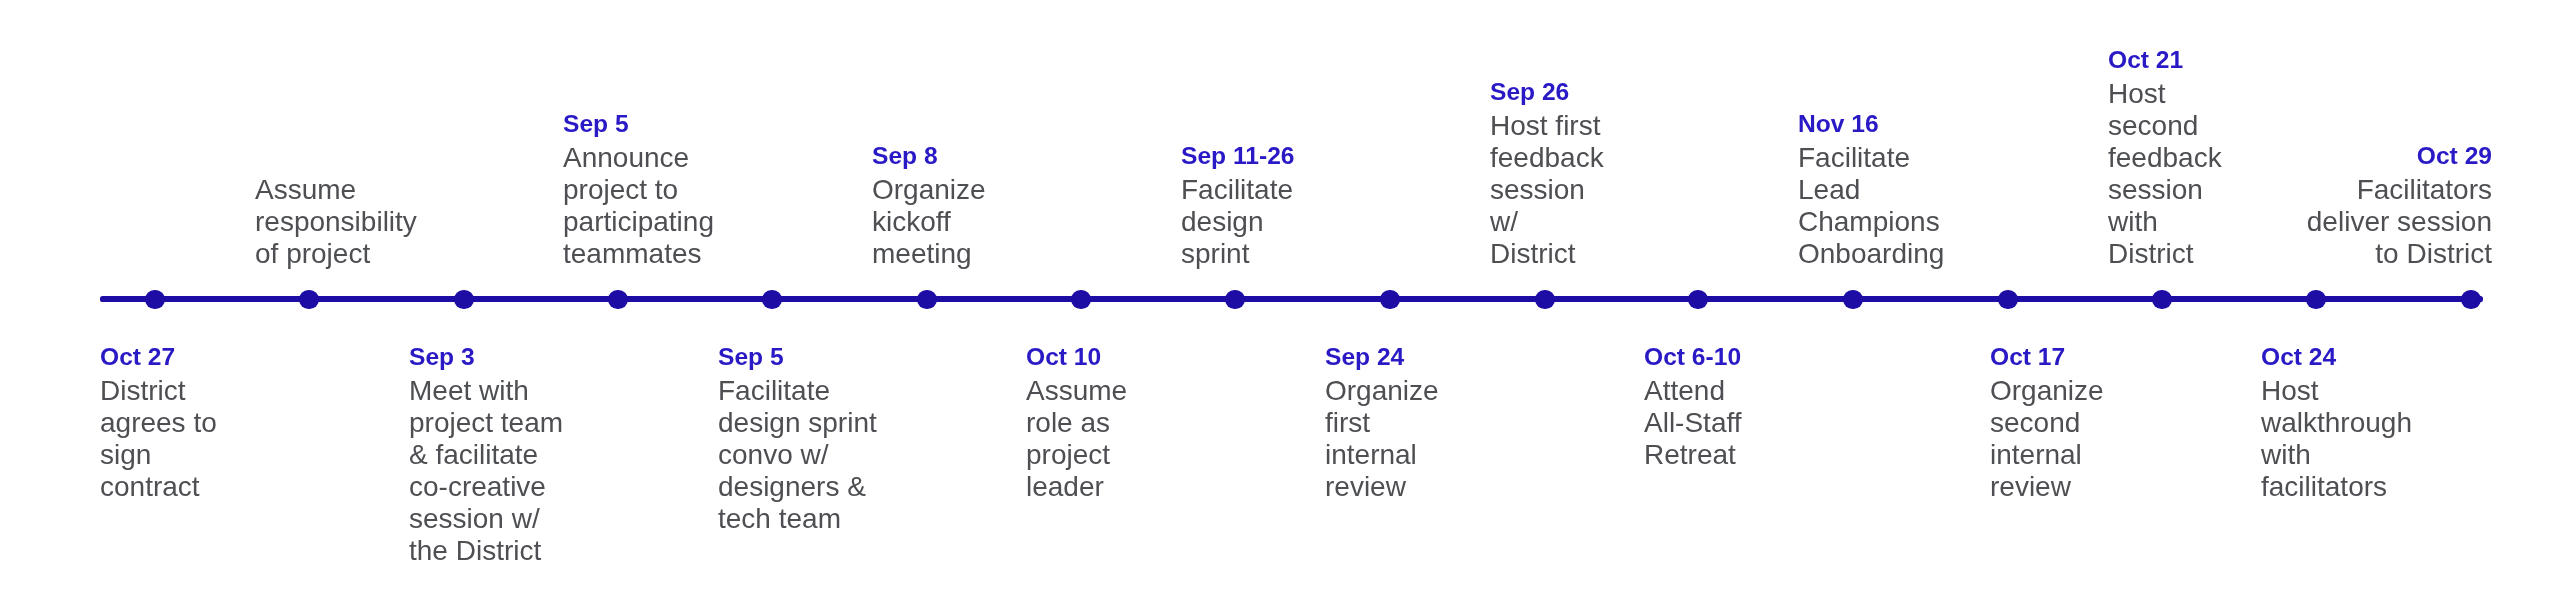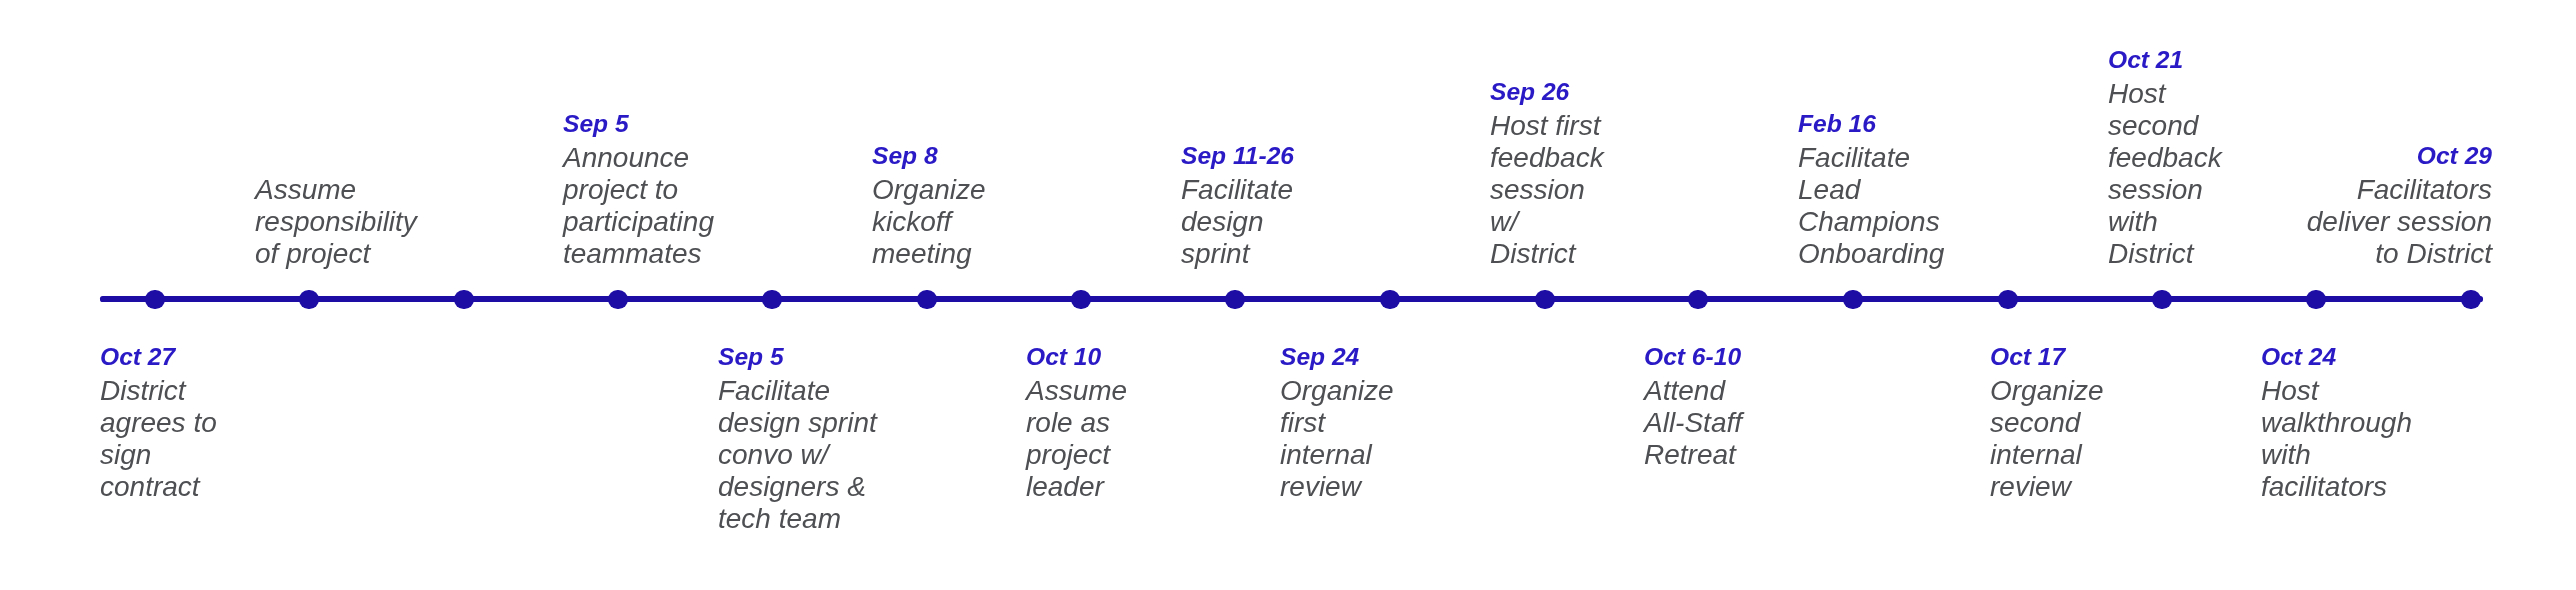--- a/index.html
+++ b/index.html
@@ -30,21 +30,20 @@
     width: 19.3px;
     height: 19.3px;
     margin-left: -9.7px;
     border-radius: 50%;
     background: var(--line-color, #1e0da5);
   }
   .event {
     position: absolute;
     width: 202px;
     text-align: left;
-    font-style: italic;
   }
   .event.above { bottom: 320px; }
   .event.below { top: 339px; }
   .event.align-right { text-align: right; }
   .event .date {
     font-size: 24.6px;
     line-height: 36px;
     font-weight: bold;
     color: var(--date-color, #2a1ac6);
     white-space: pre-line;
@@ -107,21 +106,21 @@
   </div>
   <div class="event above" style="left:1490px">
     <div class="date">Sep 26</div>
     <div class="desc">Host first
 feedback
 session
 w/
 District</div>
   </div>
   <div class="event above" style="left:1798px">
-    <div class="date">Feb 16</div>
+    <div class="date">Nov 16</div>
     <div class="desc">Facilitate
 Lead
 Champions
 Onboarding</div>
   </div>
   <div class="event above" style="left:2108px">
     <div class="date">Oct 21</div>
     <div class="desc">Host
 second
 feedback
@@ -136,36 +135,45 @@
 to District</div>
   </div>
 
   <div class="event below" style="left:100px">
     <div class="date">Oct 27</div>
     <div class="desc">District
 agrees to
 sign
 contract</div>
   </div>
+  <div class="event below" style="left:409px">
+    <div class="date">Sep 3</div>
+    <div class="desc">Meet with
+project team
+&amp; facilitate
+co-creative
+session w/
+the District</div>
+  </div>
   <div class="event below" style="left:718px">
     <div class="date">Sep 5</div>
     <div class="desc">Facilitate
 design sprint
 convo w/
 designers &amp;
 tech team</div>
   </div>
   <div class="event below" style="left:1026px">
     <div class="date">Oct 10</div>
     <div class="desc">Assume
 role as
 project
 leader</div>
   </div>
-  <div class="event below" style="left:1280px">
+  <div class="event below" style="left:1325px">
     <div class="date">Sep 24</div>
     <div class="desc">Organize
 first
 internal
 review</div>
   </div>
   <div class="event below" style="left:1644px">
     <div class="date">Oct 6-10</div>
     <div class="desc">Attend
 All-Staff

